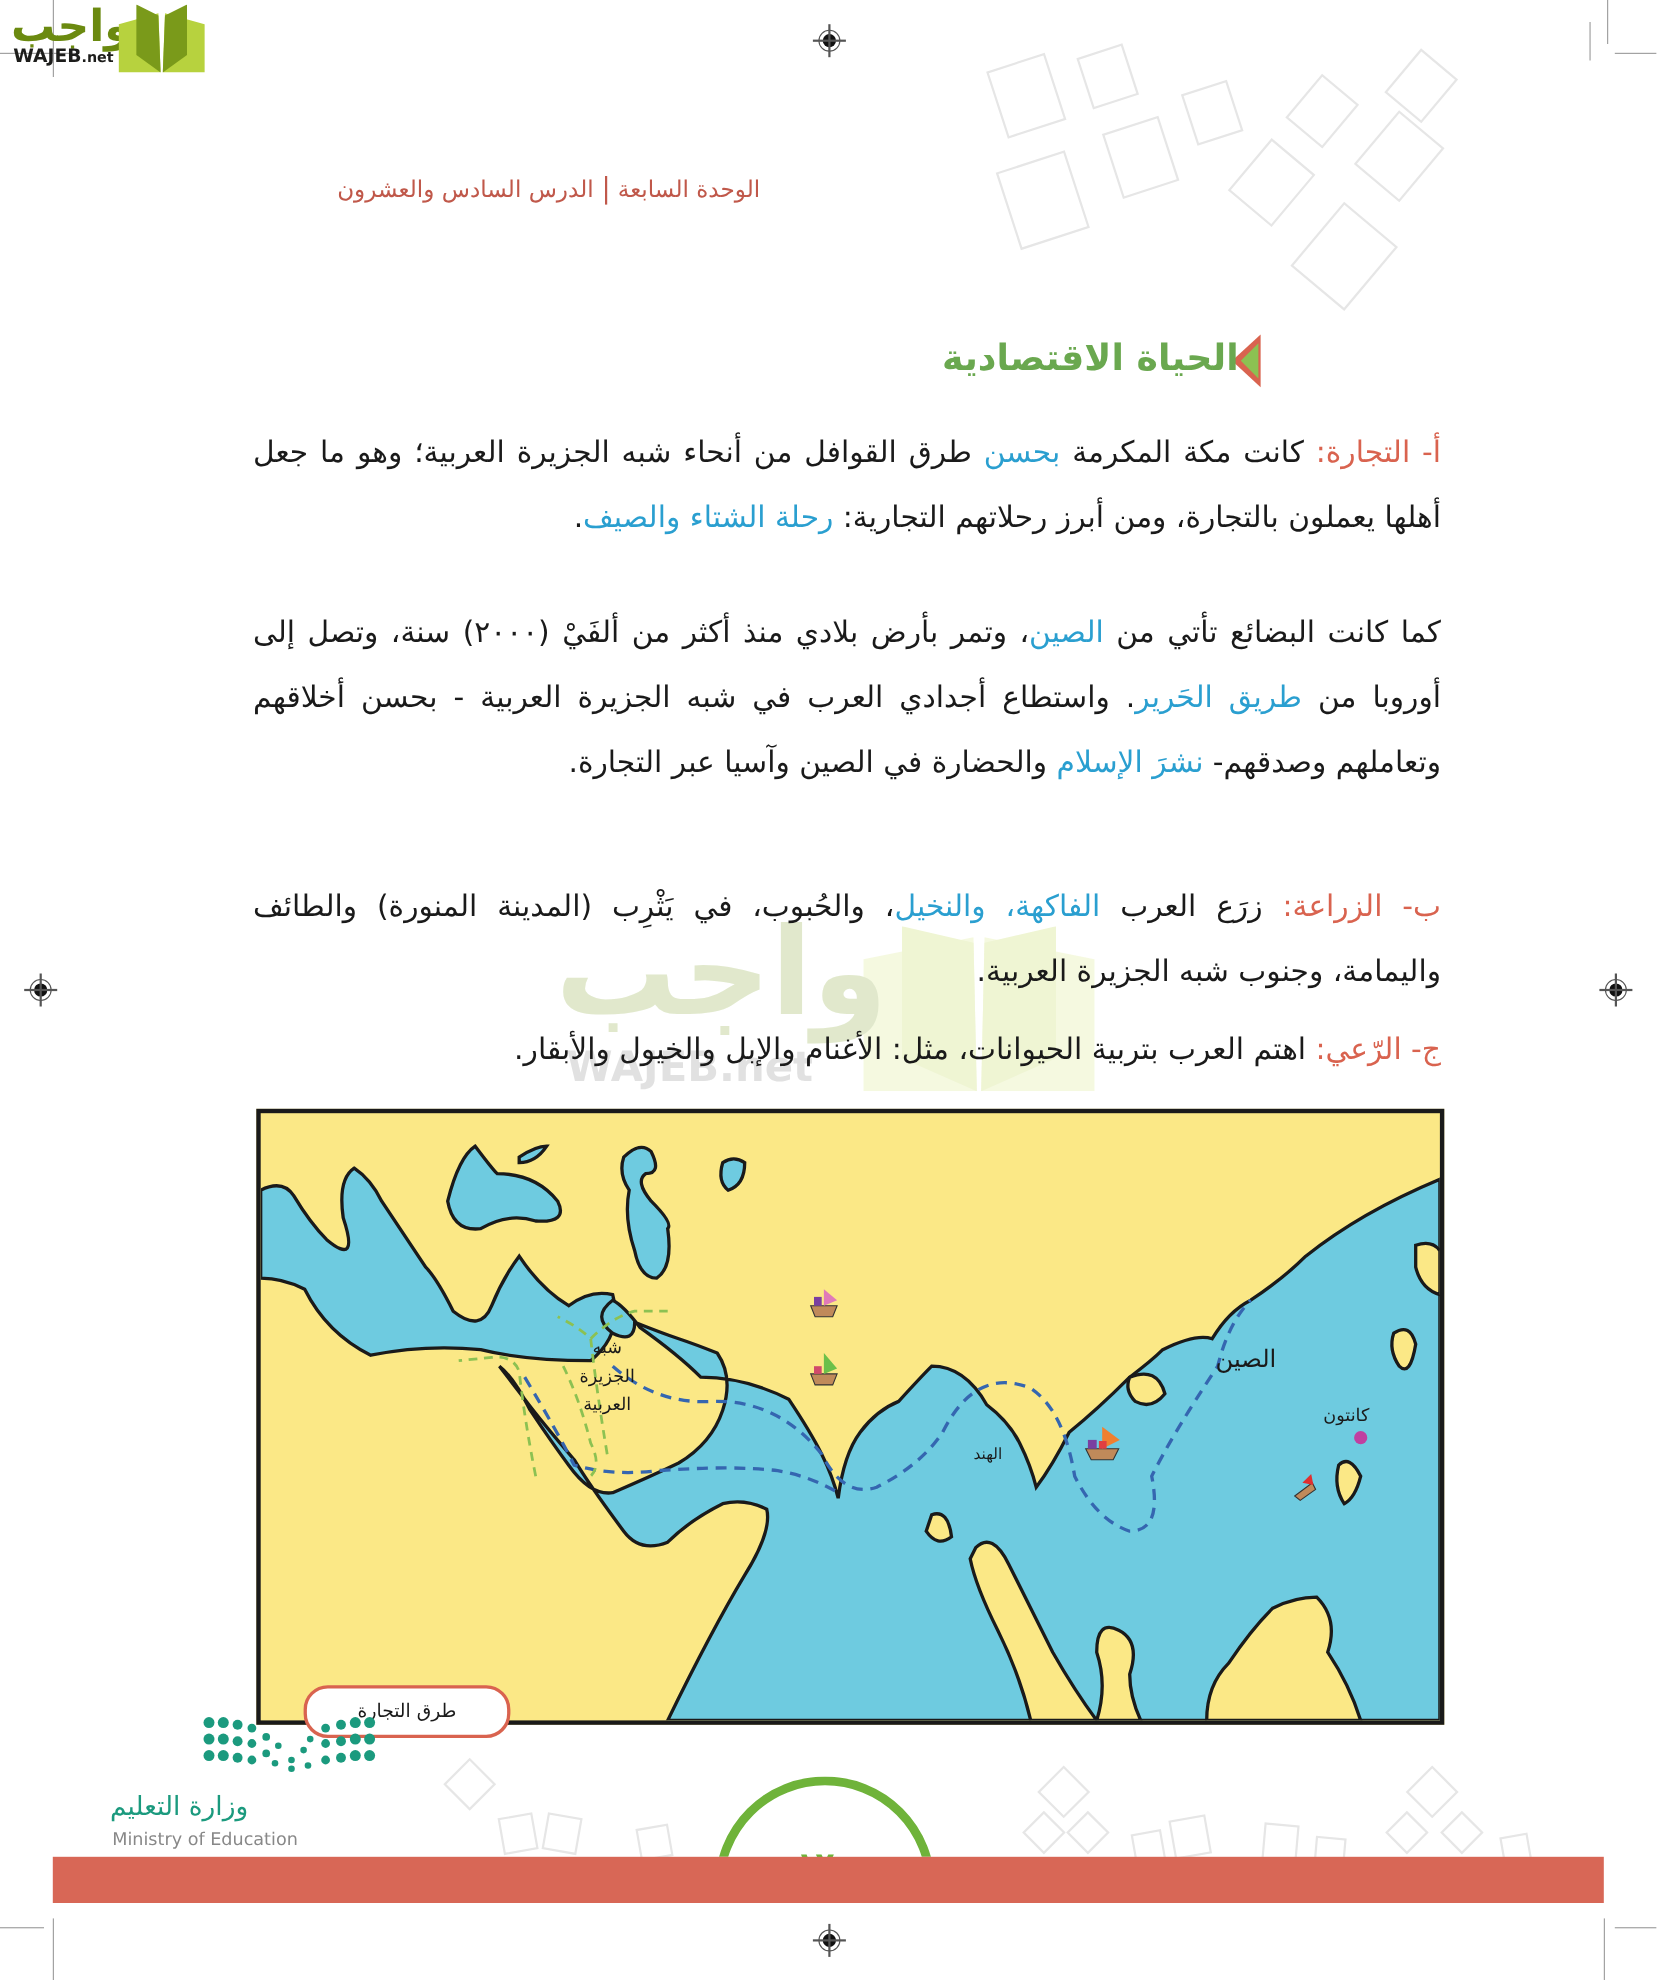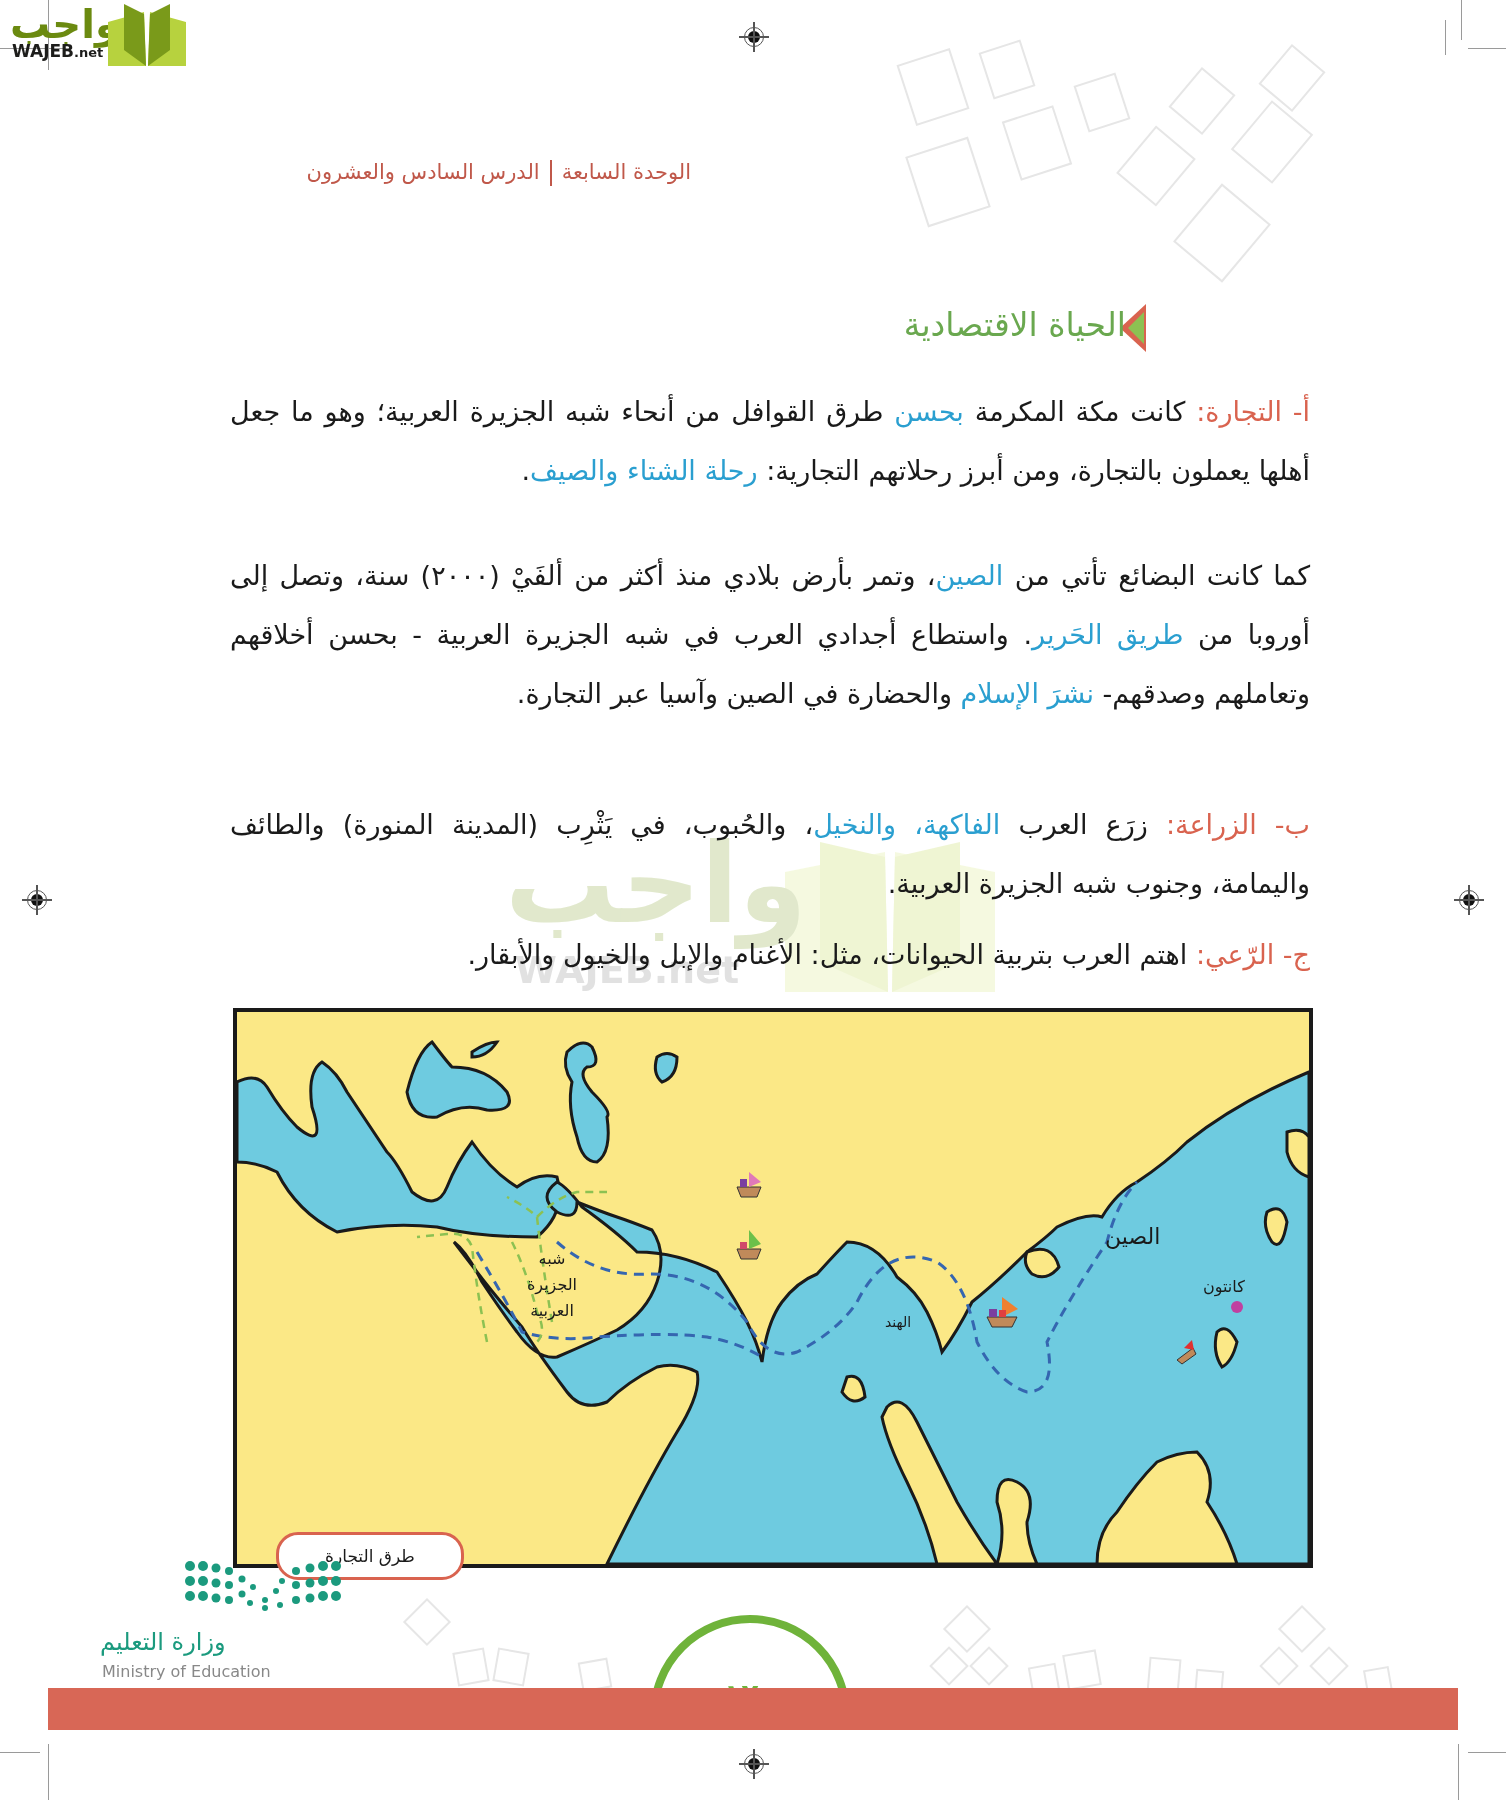--- a/index.html
+++ b/index.html
@@ -12,21 +12,21 @@
   .reg::after{content:"";position:absolute;left:-6px;top:8px;width:30px;height:1.5px;background:#555;}
   .reg .v{position:absolute;left:8px;top:-6px;width:1.5px;height:30px;background:#555;}
   
   .logo-ar{position:absolute;left:10px;top:2px;font-size:40px;font-weight:bold;color:#6b8a10;direction:rtl;line-height:44px;}
   .logo-en{position:absolute;left:12px;top:42px;font-size:17px;font-weight:bold;color:#1d1d1b;line-height:18px;}
   .logo-en small{font-size:13px;}
   
   .header{position:absolute;right:815px;top:160px;direction:rtl;font-size:21px;color:#c0584a;white-space:nowrap;}
   .header .sep{display:inline-block;width:2px;height:26px;background:#c0584a;vertical-align:middle;margin:0 10px;}
   
-  .title{position:absolute;right:380px;top:305px;direction:rtl;font-size:33px;font-weight:normal;color:#6aa84f;white-space:nowrap;}
+  .title{position:absolute;right:380px;top:305px;direction:rtl;font-size:33px;font-weight:bold;color:#6aa84f;white-space:nowrap;}
   .title-arrow{position:absolute;left:1120px;top:304px;width:0;height:0;border-top:24px solid transparent;border-bottom:24px solid transparent;border-right:26px solid #d9634f;}
   .title-arrow2{position:absolute;left:1128px;top:312px;width:0;height:0;border-top:16px solid transparent;border-bottom:16px solid transparent;border-right:16px solid #8cc152;}
   
   .body{position:absolute;left:230px;width:1080px;direction:rtl;text-align:justify;font-size:27px;color:#1a1a1a;line-height:59px;}
   .lbl{color:#d9634f;font-weight:normal;}
   .kw{color:#2a9fd0;}
   
   .wm{position:absolute;left:505px;top:830px;width:500px;height:160px;opacity:.55;}
   .wm-ar{position:absolute;left:0;top:-10px;font-size:110px;font-weight:bold;color:#c9d7a4;direction:rtl;}
   .wm-en{position:absolute;left:10px;top:118px;font-size:38px;font-weight:bold;color:#c9c9c9;}
@@ -198,21 +198,21 @@
       <path d="M765 285 l0 20 l16 -8 z" fill="#f08030"></path>
       <rect x="752" y="297" width="8" height="8" fill="#7a3fa0"></rect>
         <rect x="762" y="298" width="7" height="7" fill="#e04040"></rect>
     </g>
     <g>
       <path d="M940 348 l16 -12 l3 6 l-14 10 z" fill="#c08a5a" stroke="#333" stroke-width="1"></path>
       <path d="M947 336 l8 -8 l2 10 z" fill="#e03030"></path>
     </g>
     <circle cx="1000" cy="295" r="6" fill="#c040a0"></circle>
   </svg>
-  <div class="maplbl" style="left:270px;top:200px;font-size:16px;line-height:26px;text-align:center;width:90px;margin-top:34px;">
+  <div class="maplbl" style="left:270px;top:200px;font-size:16px;line-height:26px;text-align:center;width:90px;">
     <div>شبه</div>
     <div>الجزيرة</div>
     <div>العربية</div>
   </div>
   <div class="maplbl" style="left:648px;top:302px;font-size:14px;">الهند</div>
   <div class="maplbl" style="left:868px;top:212px;font-size:22px;">الصين</div>
   <div class="maplbl" style="left:966px;top:265px;font-size:16px;">كانتون</div>
 </div>
 <div class="legend">طرق التجارة</div>
 

